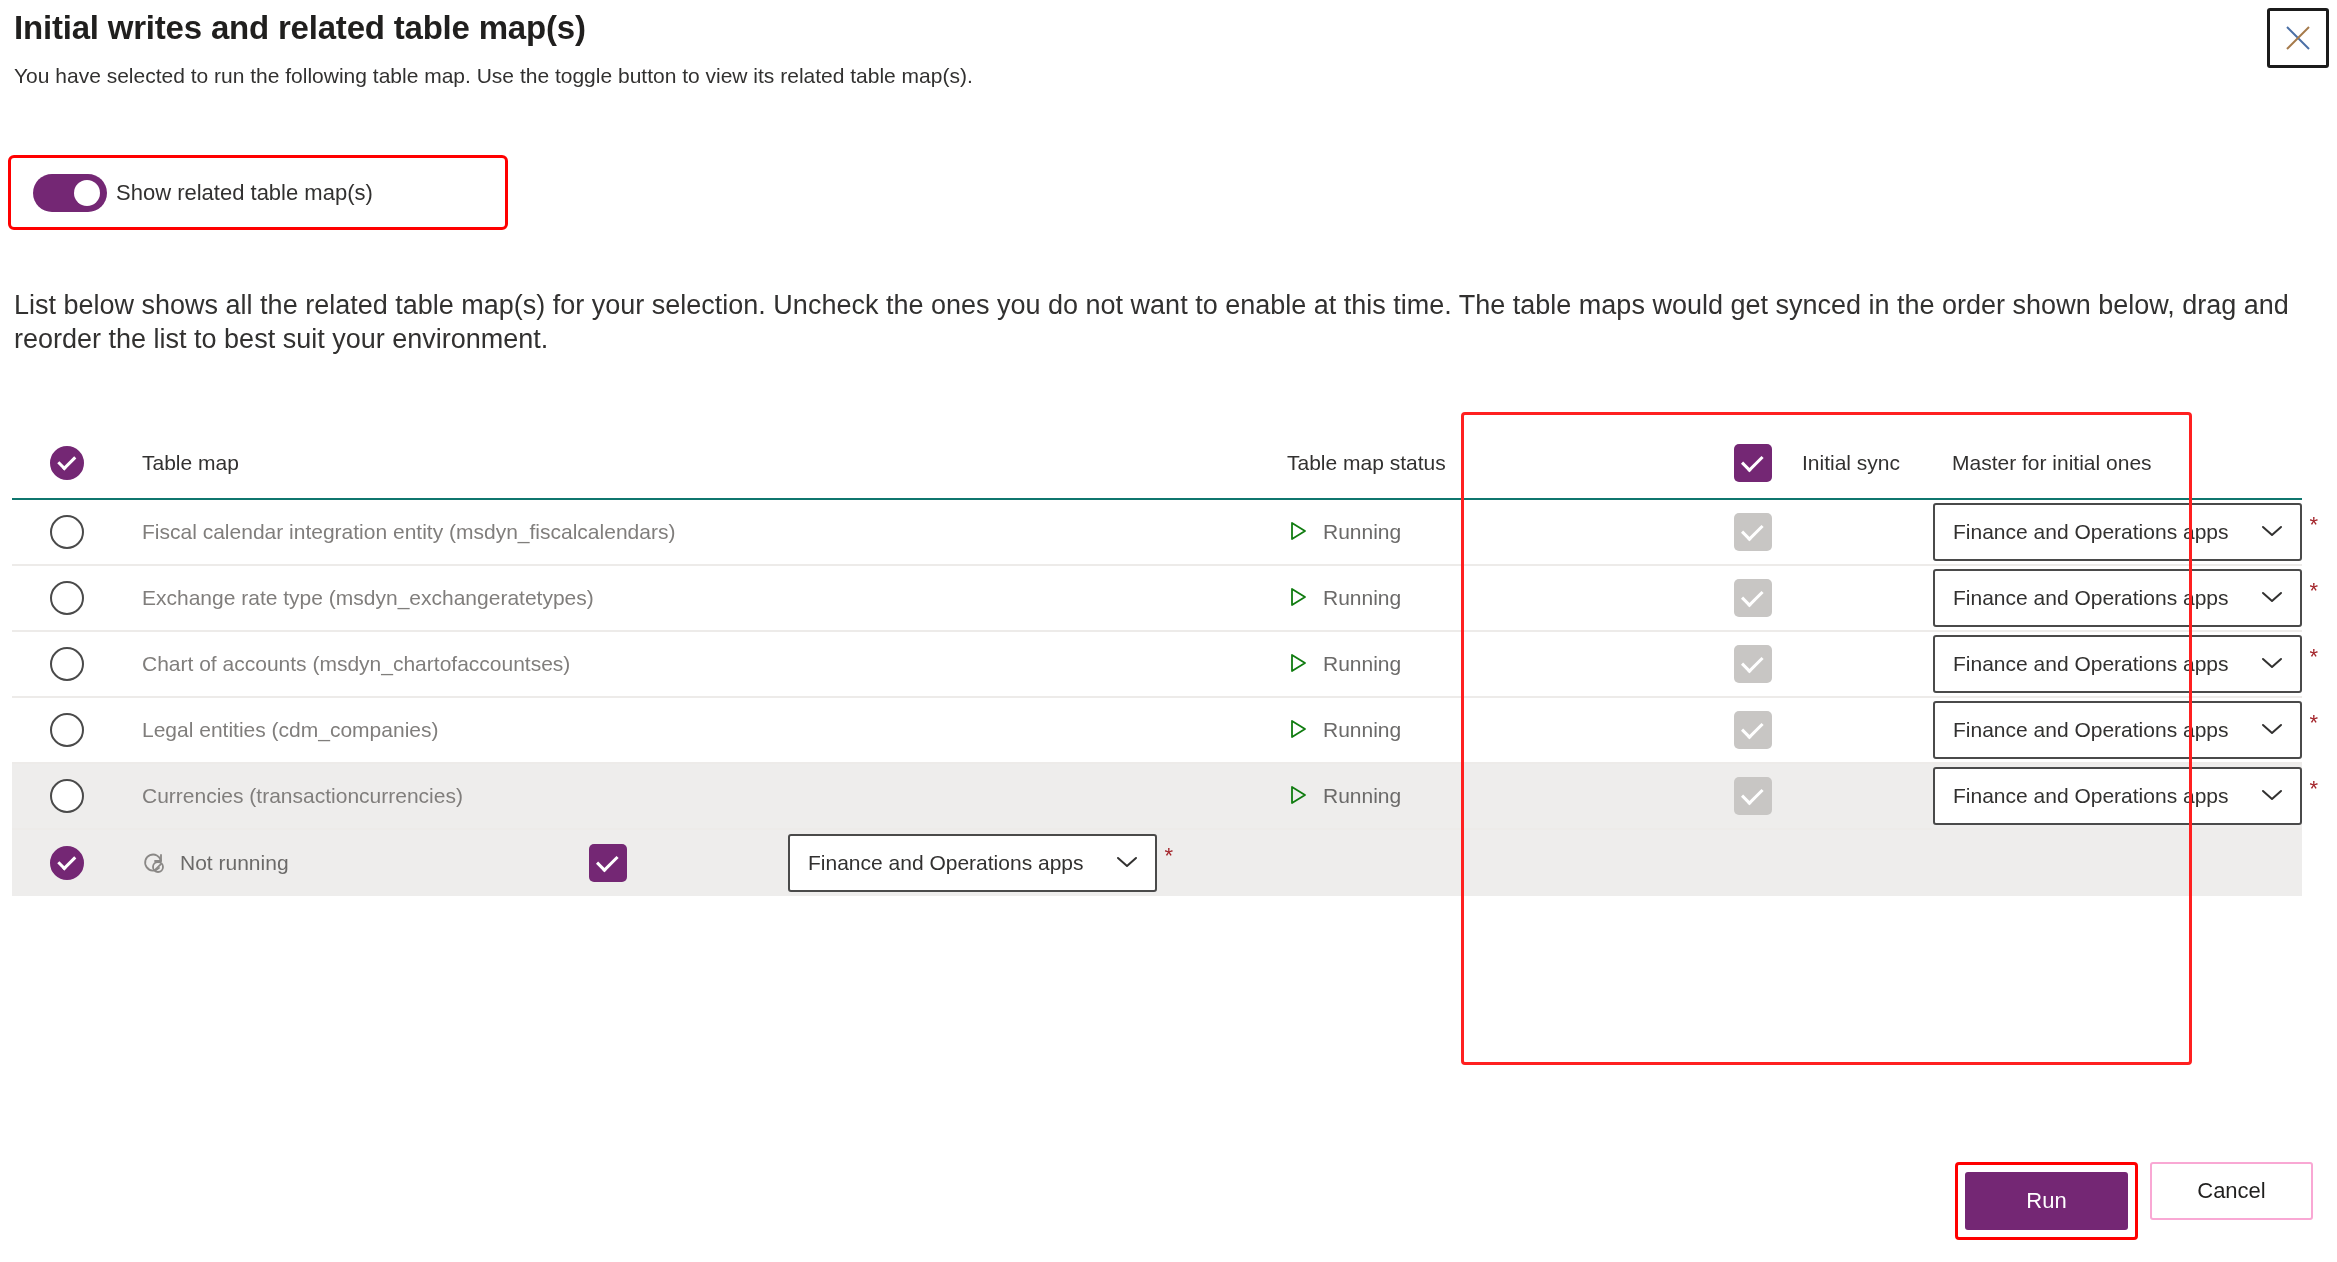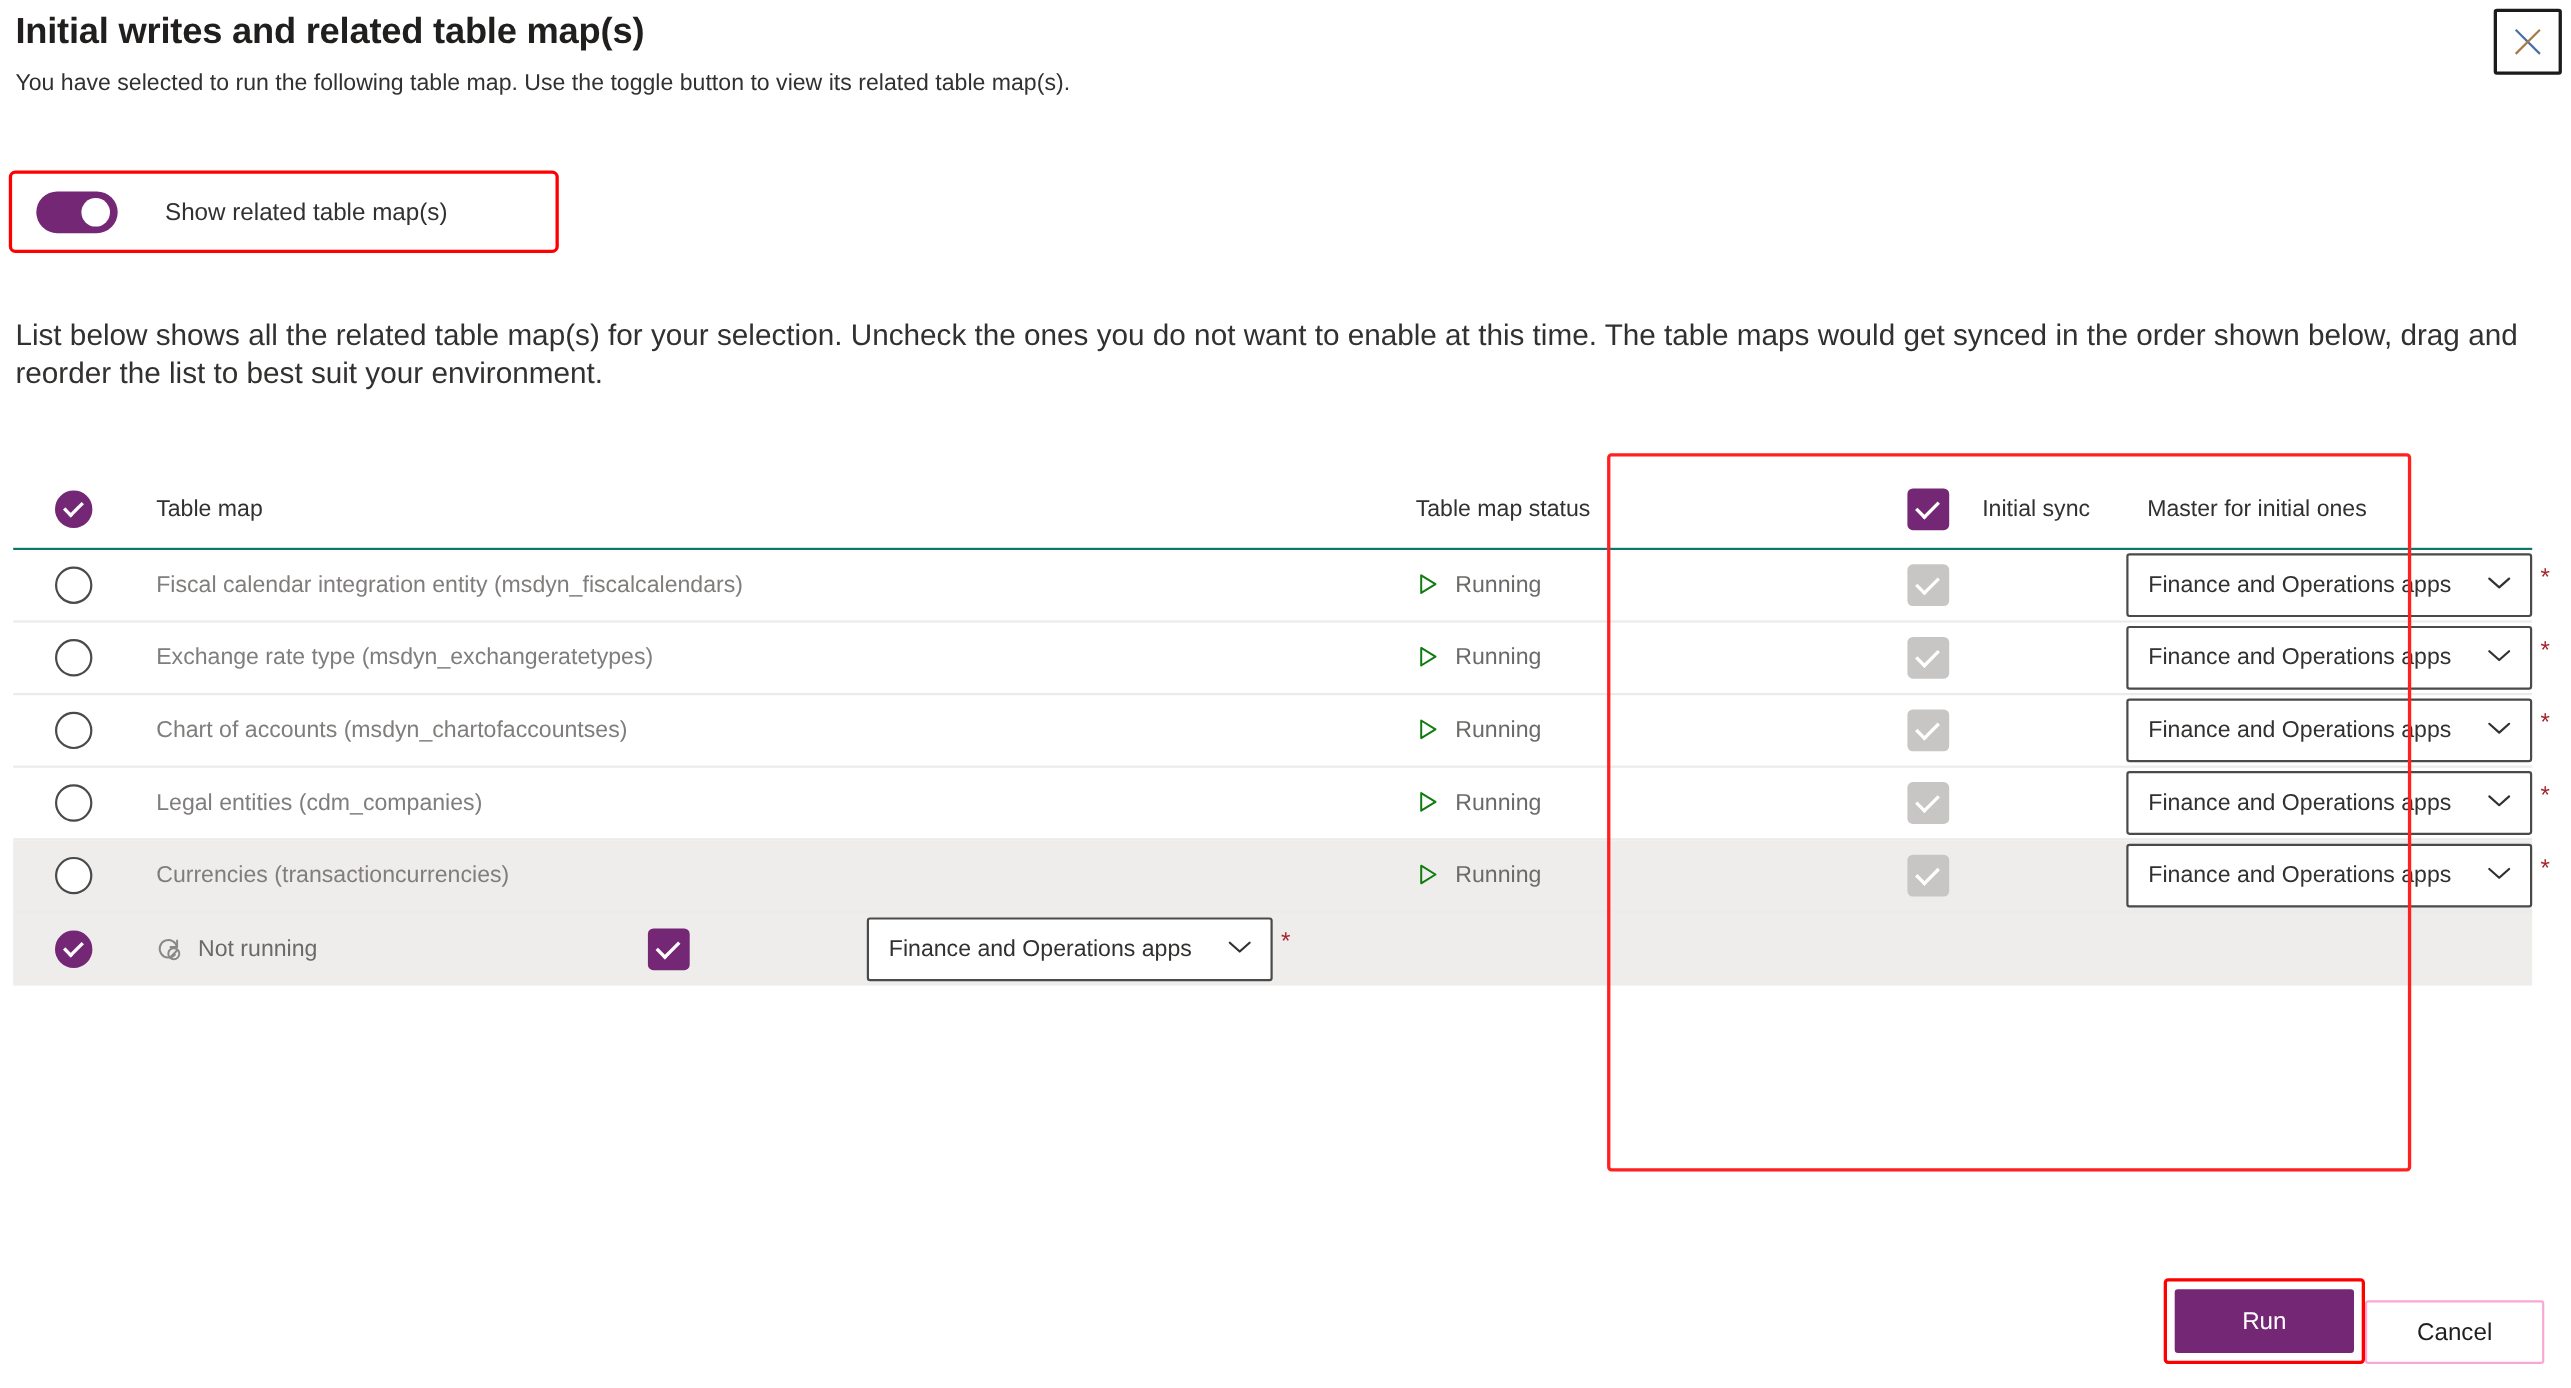--- a/index.html
+++ b/index.html
@@ -81,21 +81,21 @@
     width: 26px;
     height: 26px;
     border-radius: 50%;
     background: #ffffff;
     top: 6px;
     right: 7px;
   }
   .toggle-label {
     font-size: 22px;
     color: #323130;
-    margin-left: 43px;
+    margin-left: 9px;
     white-space: nowrap;
   }
 
   
   .desc {
     position: absolute;
     left: 14px;
     top: 288px;
     width: 2290px;
     font-size: 27px;
@@ -254,22 +254,22 @@
     pointer-events: none;
     z-index: 5;
   }
 
   
   .footer {
     position: absolute;
     right: 24px;
     bottom: 22px;
     display: flex;
-    align-items: flex-end;
-    gap: 0;
+    align-items: flex-start;
+    gap: 12px;
   }
   .run-hl {
     border: 3px solid #ff0000;
     border-radius: 4px;
     padding: 7px;
     display: inline-flex;
   }
   .btn {
     height: 58px;
     min-width: 163px;

